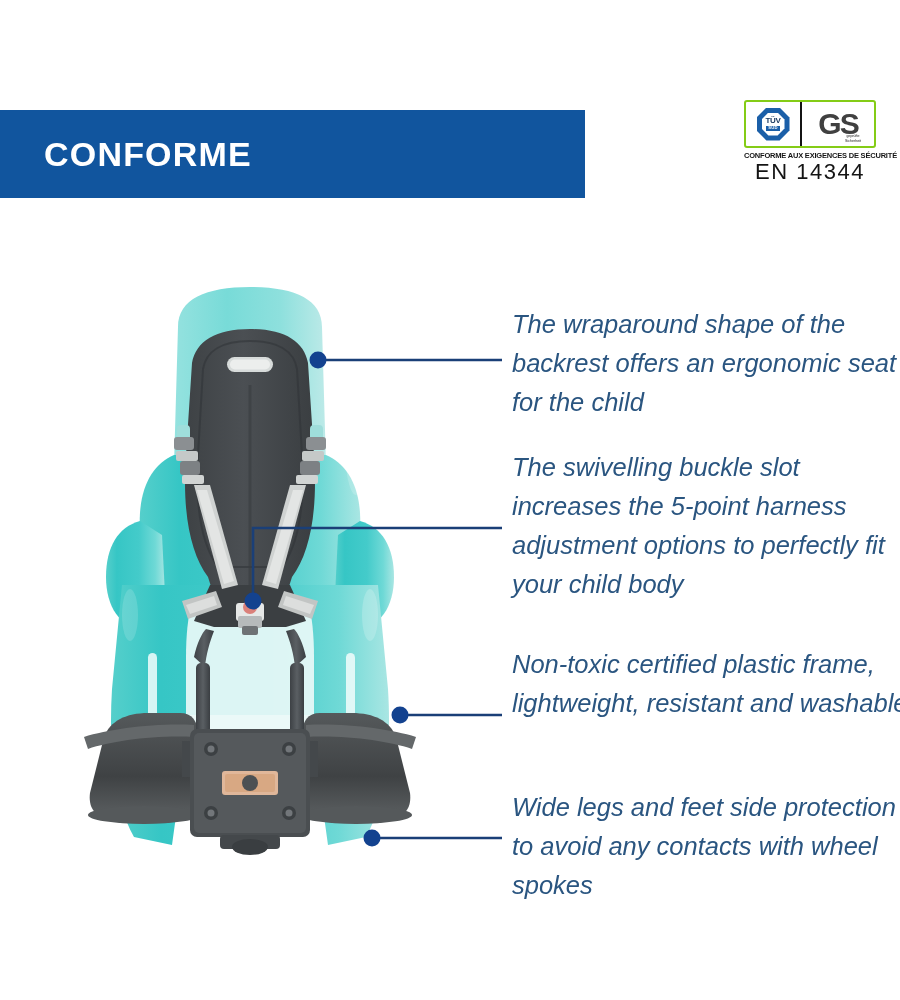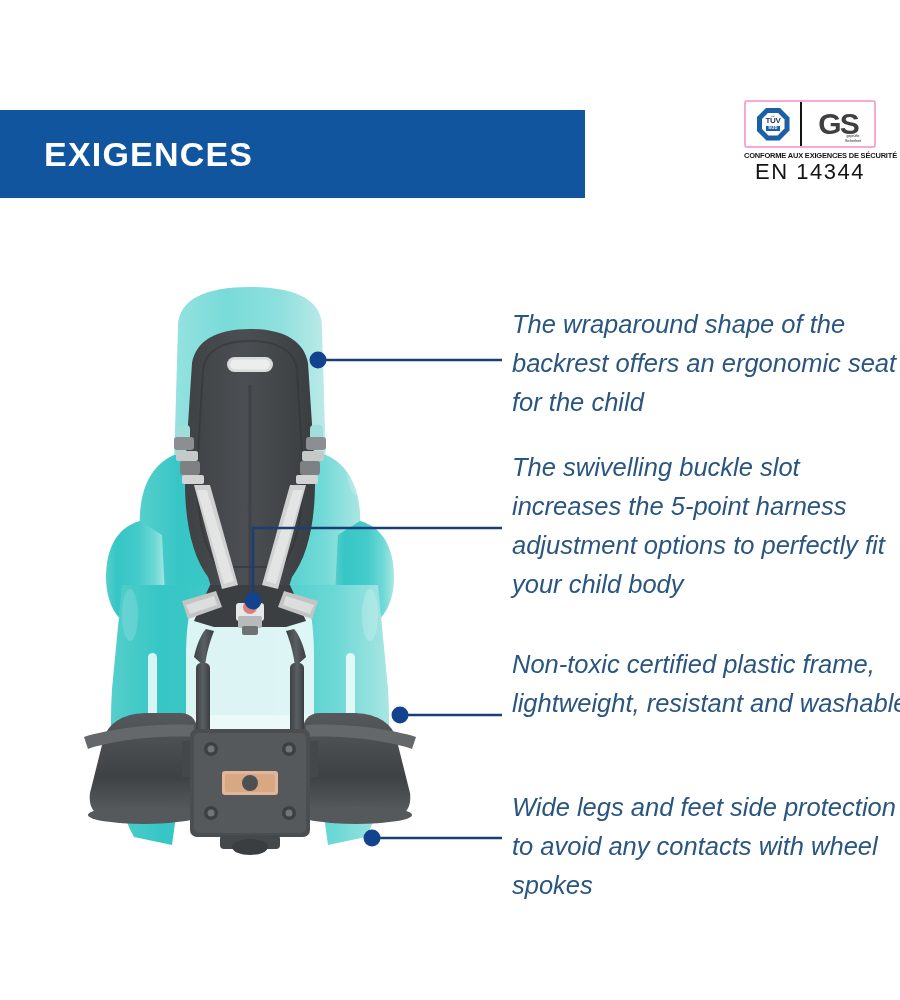--- a/index.html
+++ b/index.html
@@ -27,21 +27,21 @@
   }
 
   
   .cert-block{
     position:absolute;right:24px;top:100px;
     width:132px;
     display:flex;flex-direction:column;align-items:stretch;
   }
   .cert-marks{
     display:flex;align-items:stretch;
-    border:2px solid #f9a8d4;
+    border:2px solid #84cc16;
     border-radius:3px;
     height:44px;
     background:#ffffff;
     overflow:hidden;
   }
   .cert-tuv{
     width:54px;display:flex;align-items:center;justify-content:center;
     border-right:2px solid #141414;
     position:relative;
   }
@@ -107,21 +107,21 @@
 
   
   .product{
     position:absolute;left:70px;top:285px;width:360px;height:580px;
   }
 </style>
 </head>
 <body>
 
 <div class="header-bar">
-  <div class="header-title">EXIGENCES</div>
+  <div class="header-title">CONFORME</div>
 </div>
 
 <div class="cert-block">
   <div class="cert-marks">
     <div class="cert-tuv">
       <div class="tuv-oct">
         <div class="tuv-inner">
           <span class="tuv-word">TÜV</span>
           <span class="tuv-sub">SÜD</span>
         </div>

